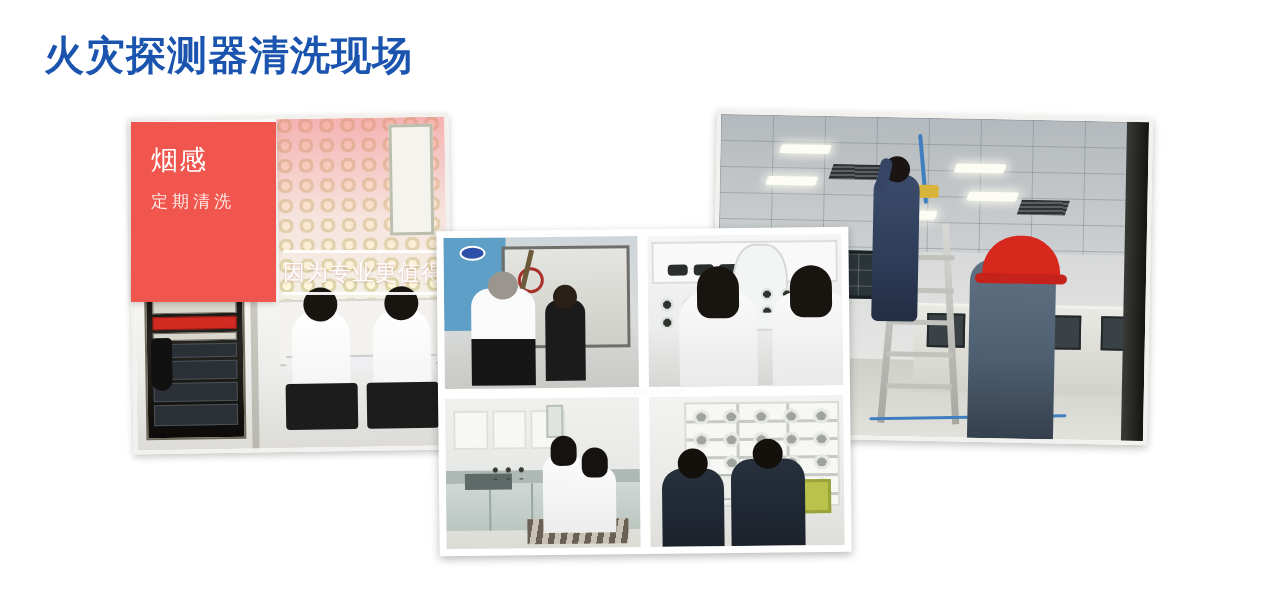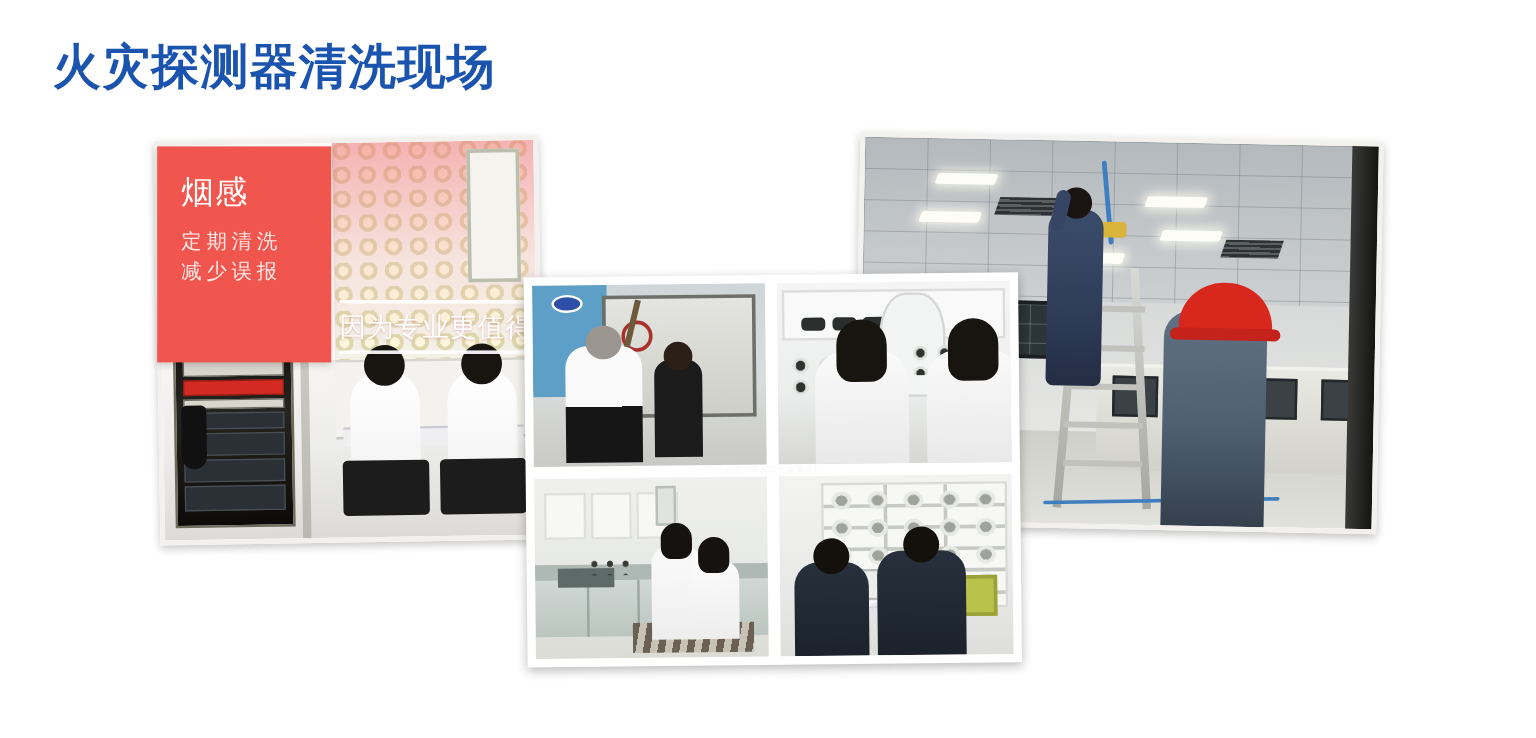--- a/index.html
+++ b/index.html
@@ -426,21 +426,20 @@
       </div>
     </div>
   </div>
 
   <div id="badge">
     <div class="big">
       <div>烟感</div>
     </div>
     <div class="small">
       <div>定期清洗</div>
-      <div>减少误报</div>
     </div>
   </div>
 
   <div id="slogan">
     <div class="rule"></div>
     <div class="txt">因为专业更值得您的信赖</div>
     <div class="rule bottom"></div>
   </div>
 
   <div class="panel" id="panel-right">

